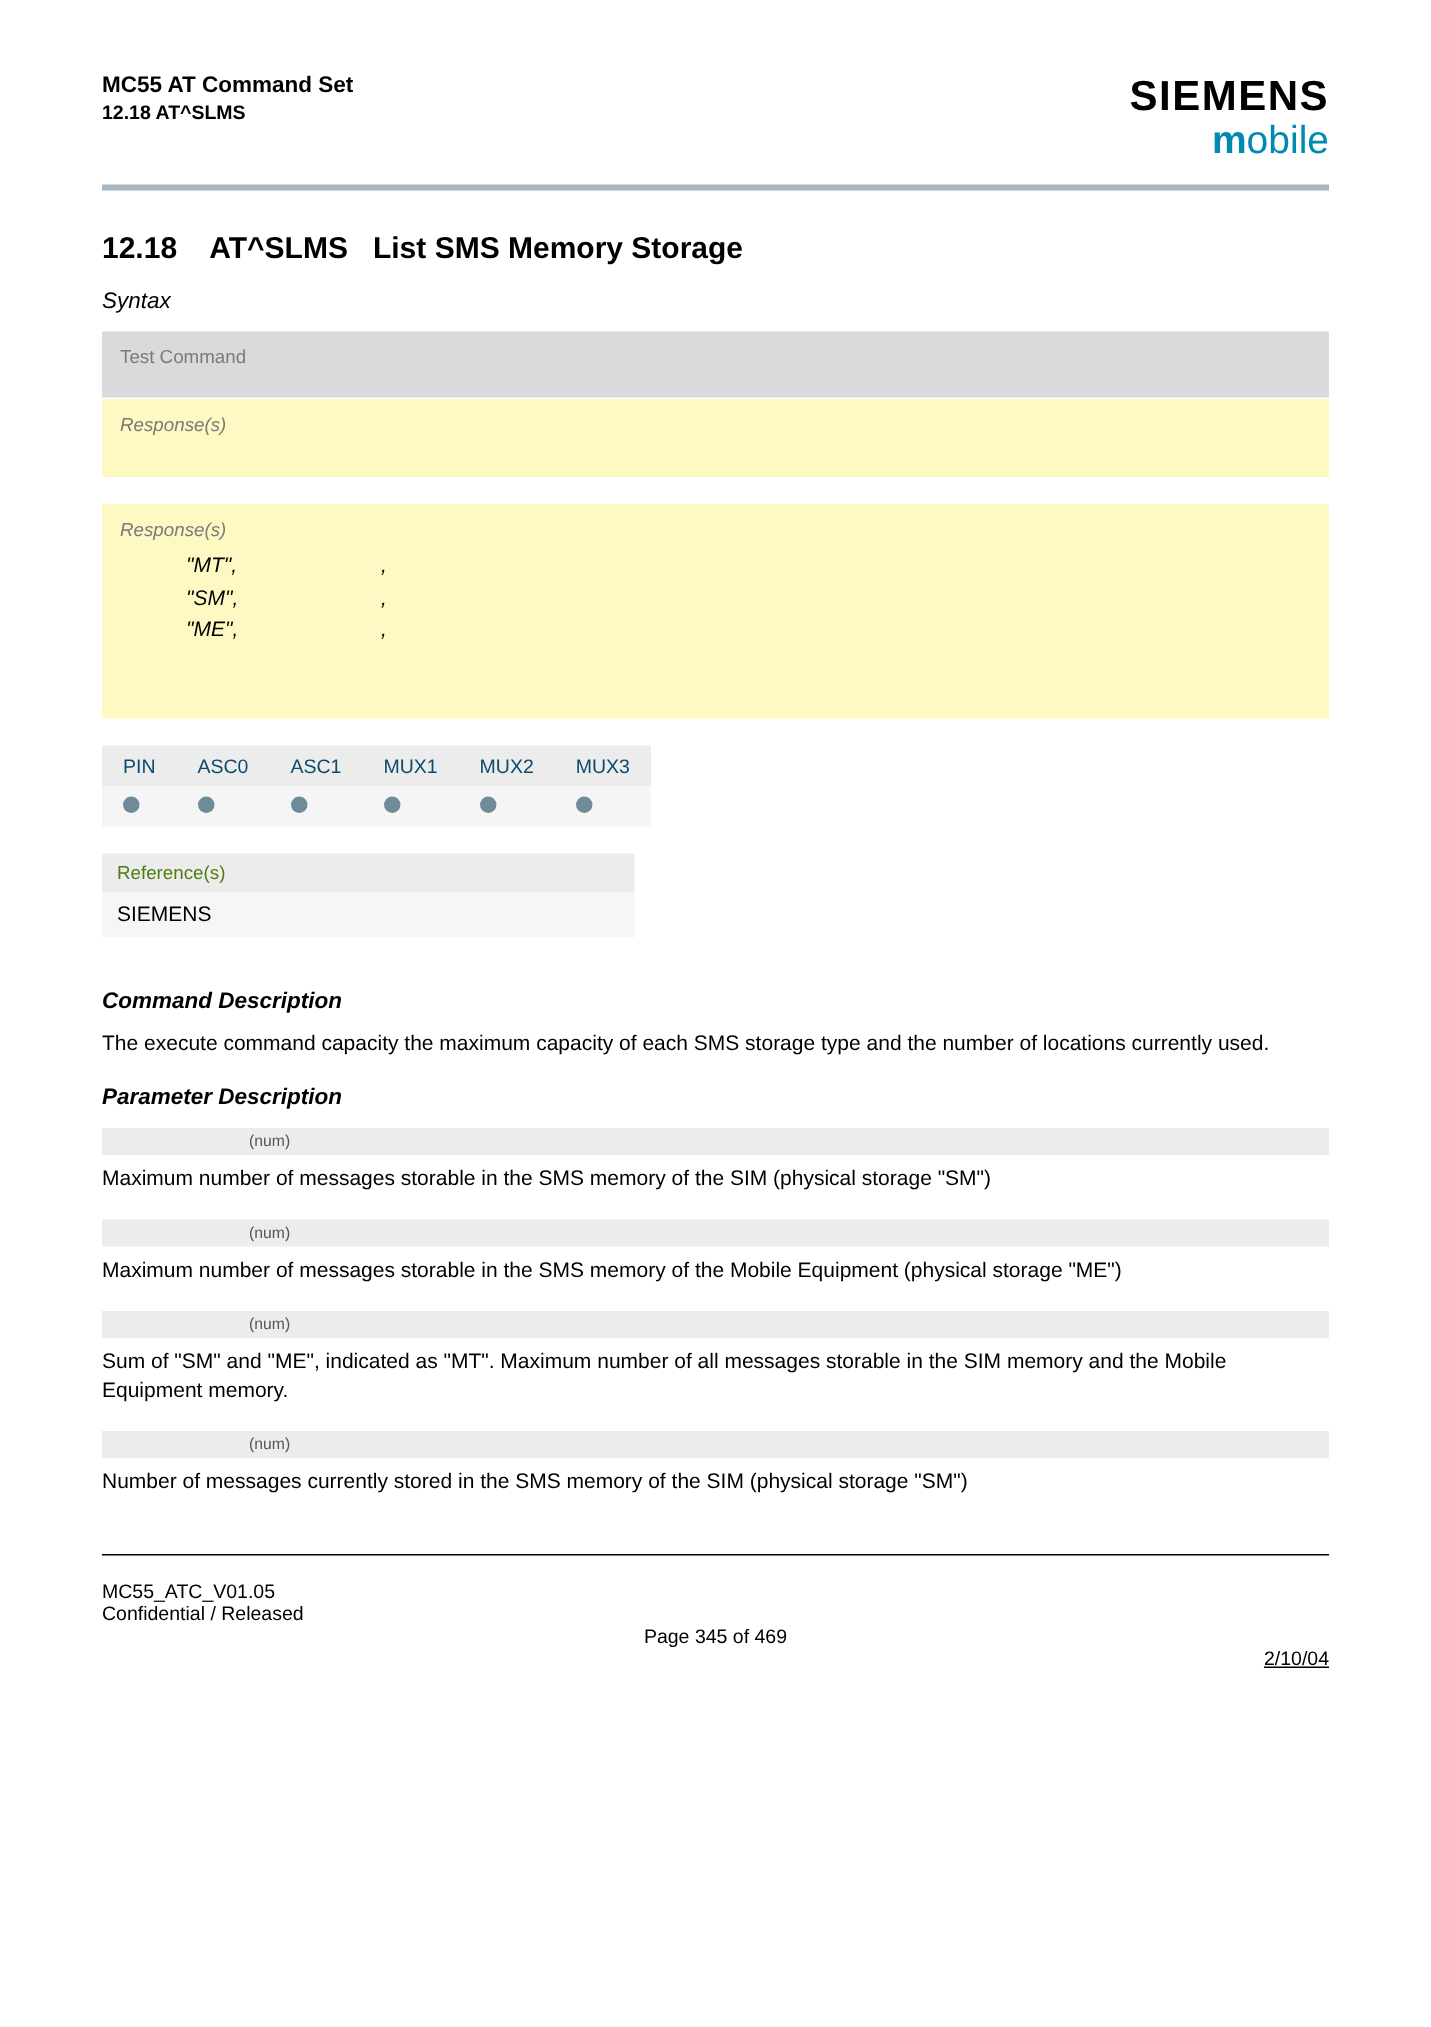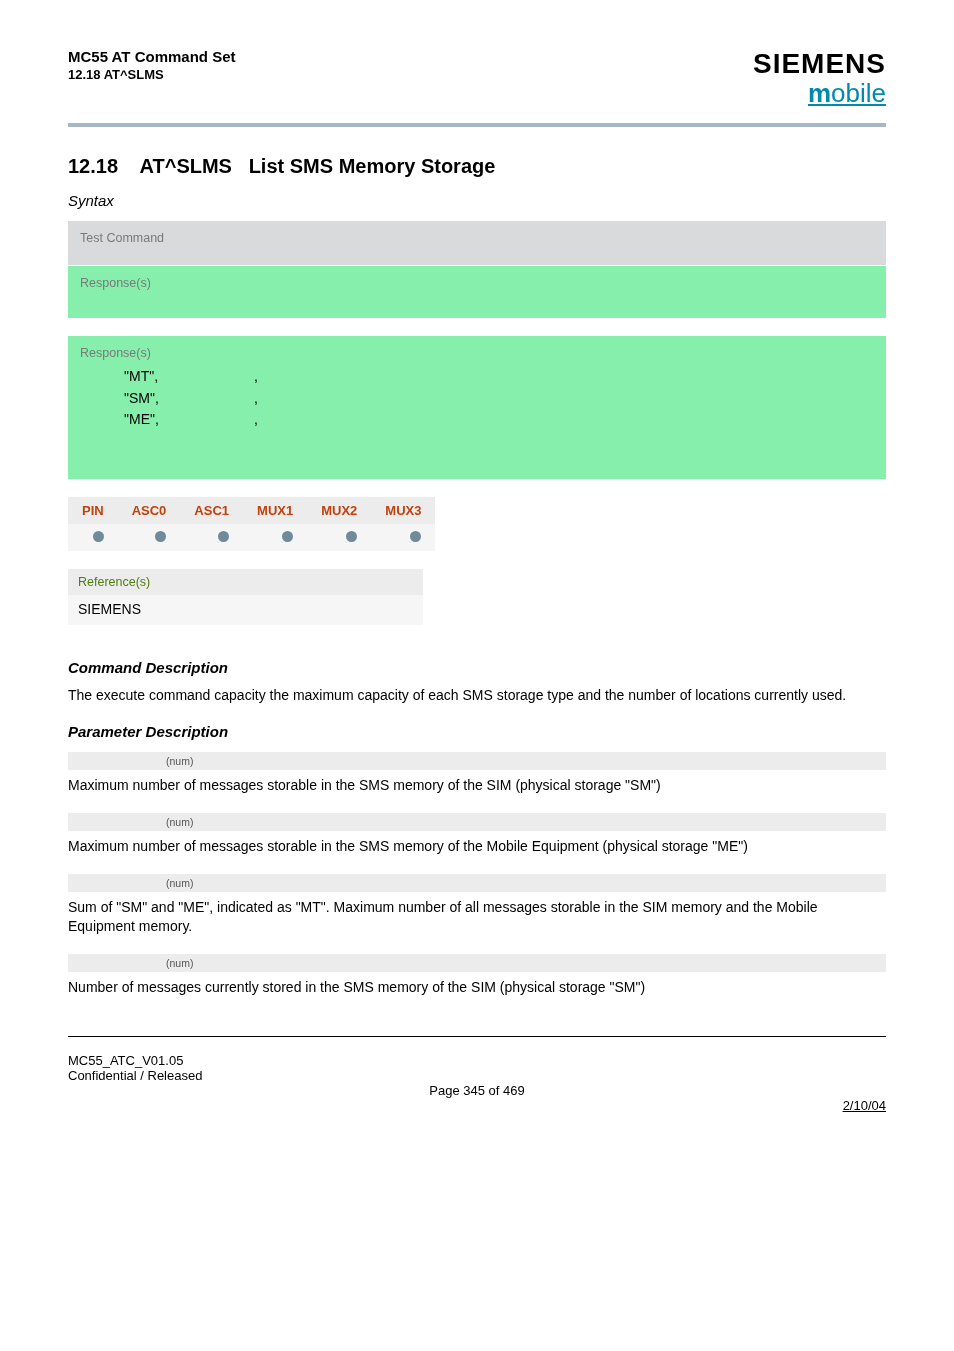--- a/index.html
+++ b/index.html
@@ -29,21 +29,20 @@
     font-weight: 900;
     font-size: 28px;
     letter-spacing: 1px;
     color: #000;
   }
   .mobile-logo {
     font-family: Arial, sans-serif;
     font-size: 26px;
     color: #008ab0;
     margin-top: -2px;
-    text-decoration: underline;
   }
   .mobile-logo .m { font-weight: bold; font-style: normal; }
   .hr-top {
     border: none;
     border-top: 4px solid #a7b7c4;
     margin: 4px 0 28px 0;
   }
   h1.section-title {
     font-size: 20px;
     font-weight: bold;
@@ -54,45 +53,46 @@
     margin-bottom: 18px;
   }
   .block-header {
     background: #d9dadb;
     color: #7a7a7a;
     font-size: 12.5px;
     padding: 10px 12px 20px 12px;
     border-bottom: 1px solid #fff;
   }
   .block-body {
-    background: #86efac;
+    background: #fef9c3;
     padding: 10px 12px 28px 12px;
     font-size: 12.5px;
     color: #7a7a7a;
+    font-style: italic;
   }
   .resp-lines {
     margin-top: 6px;
     padding-left: 44px;
     color: #000;
     font-size: 14px;
     line-height: 1.55;
   }
   .resp-lines .row { display: flex; }
   .resp-lines .col1 { width: 130px; }
   .table-pin {
     border-collapse: collapse;
     margin-top: 6px;
     margin-bottom: 18px;
   }
   .table-pin th, .table-pin td {
     padding: 6px 14px;
-    text-align: right;
+    text-align: left;
     font-size: 13px;
-    font-weight: bold;
-    color: #c2410c;
+    font-weight: normal;
+    color: #0c4a6e;
   }
   .table-pin thead tr { background: #ececec; }
   .table-pin tbody tr { background: #f5f5f5; }
   .dot {
     display: inline-block;
     width: 11px;
     height: 11px;
     border-radius: 50%;
     background: #6f8a99;
   }

